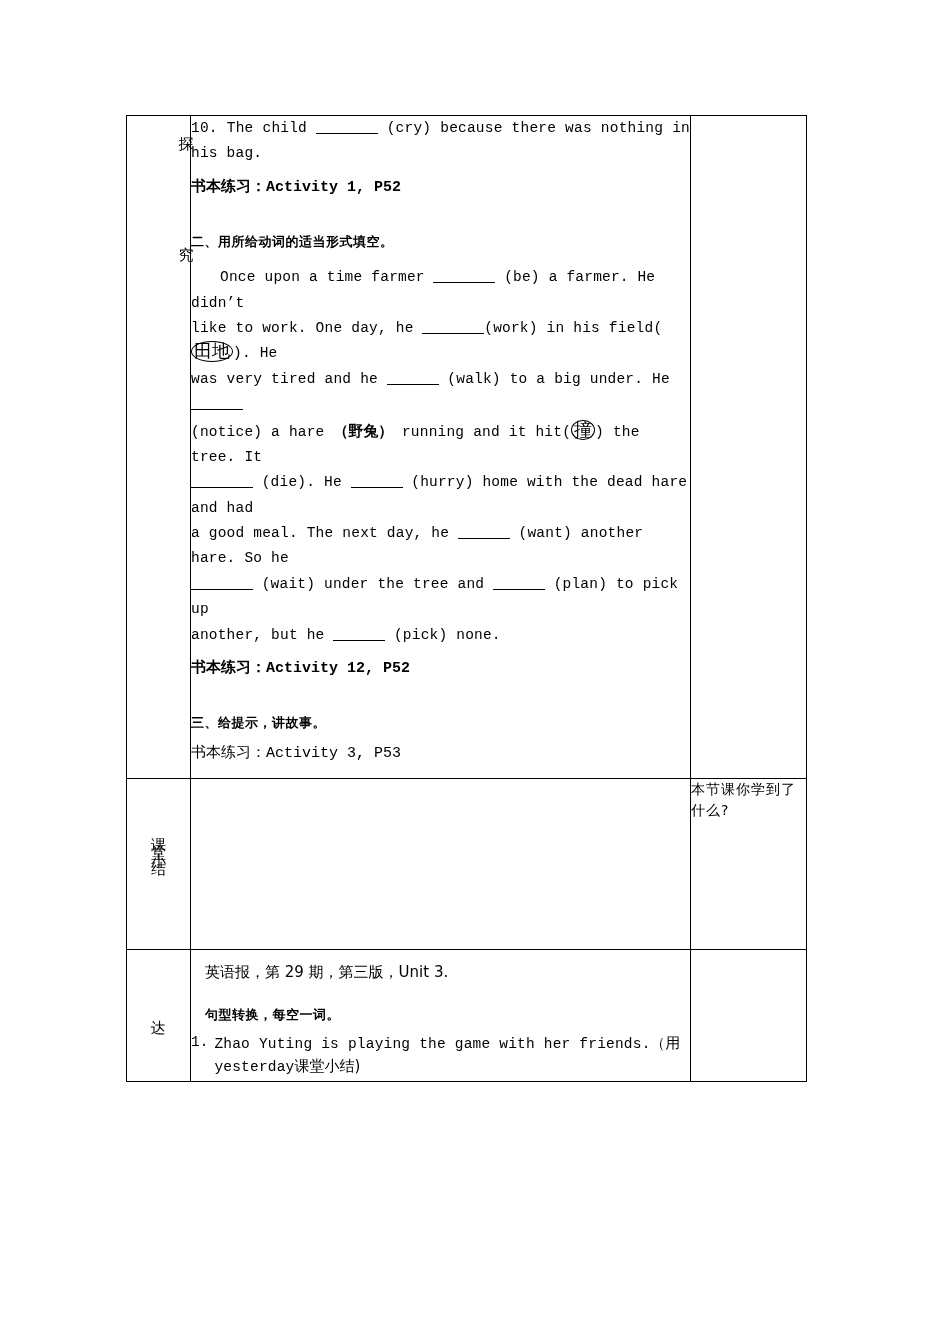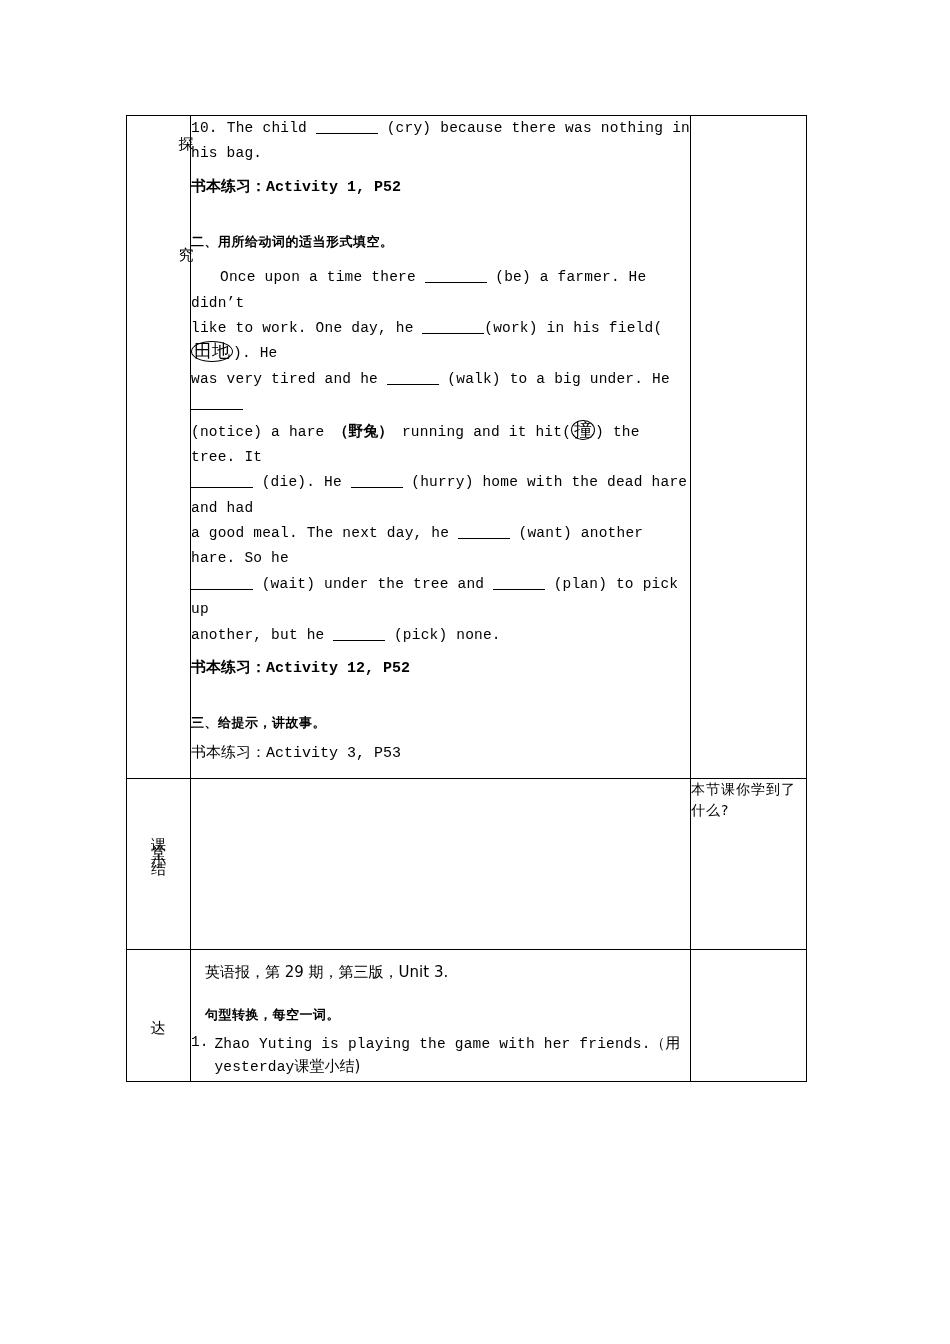--- a/index.html
+++ b/index.html
@@ -193,21 +193,21 @@
           </div>
 
           <div class="spacer-lg"></div>
 
           <div class="heading-cn">二、用所给动词的适当形式填空。</div>
 
           <div class="spacer-sm"></div>
 
           <div>
             <div class="mixed-line" style="text-indent:2em;">
-              <span class="en">Once upon a time there</span>
+              <span class="en">Once upon a time farmer</span>
               <span class="blank long"></span>
               <span class="en">(be) a farmer.</span>
               <span class="en">He didn’t</span>
             </div>
             <div class="mixed-line">
               <span class="en">like to work. One day, he</span>
               <span class="blank long"></span><span class="en">(work) in his field(</span><span class="circle-note">田地</span><span class="en">). He</span>
             </div>
             <div class="mixed-line">
               <span class="en">was very tired and he</span>

